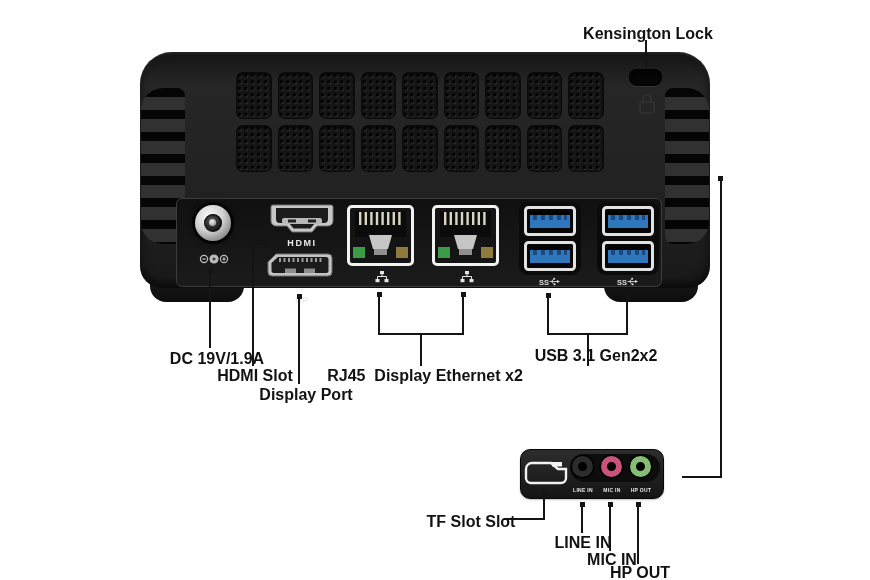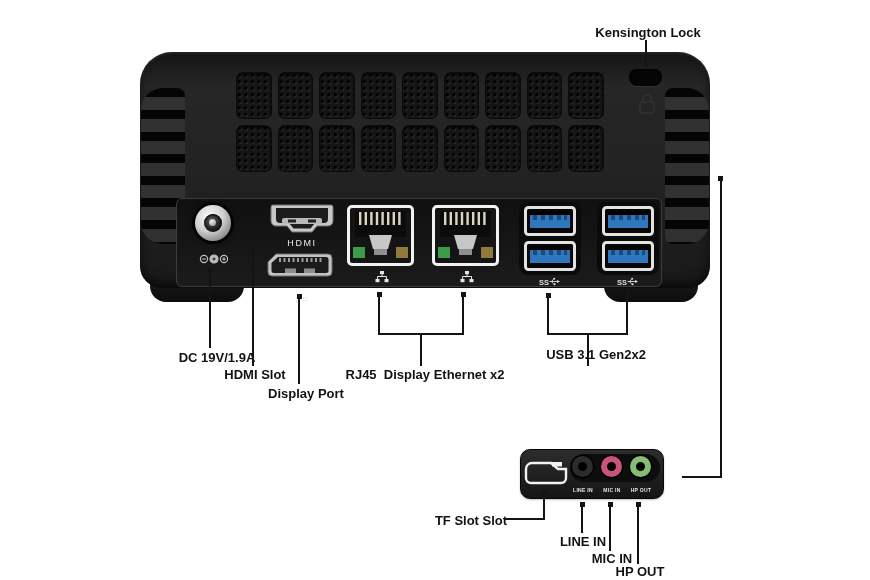--- a/index.html
+++ b/index.html
@@ -55,21 +55,21 @@
   
   .port{z-index:4;}
   .dc-jack{left:195px;top:205px;width:36px;height:36px;border-radius:50%;
     background:radial-gradient(circle at 38% 32%,#fbfbfb,#cfcfcf 45%,#8e8e8e 75%,#686868);
     box-shadow:0 0 0 3px #040404,0 0 7px rgba(0,0,0,.8);}
   .dc-hole{left:9px;top:9px;width:18px;height:18px;border-radius:50%;
     background:radial-gradient(circle at 42% 36%,#5b5b5b,#111 72%);
     box-shadow:inset 0 1px 2px #000;}
   .dc-pin{left:14px;top:14px;width:7px;height:7px;border-radius:50%;
     background:radial-gradient(circle at 40% 35%,#eee,#8a8a8a);}
-  .marking{color:#e9e9e9;font-weight:normal;z-index:4;transform:translateX(-50%);text-align:right;}
+  .marking{color:#e9e9e9;font-weight:bold;z-index:4;transform:translateX(-50%);text-align:right;}
   .marking.hdmi{left:302px;top:238px;font-size:9px;letter-spacing:1.6px;}
   .marking.dp{left:302px;top:279px;font-size:9px;letter-spacing:.5px;margin-top:16px;}
 
   .usb-stack{width:62px;height:73px;background:#0a0a0a;border-radius:9px;z-index:4;}
   .usb-stack svg{position:absolute;left:5px;}
 
   
   .audio-panel{left:520px;top:449px;width:144px;height:50px;z-index:3;
     background:linear-gradient(180deg,#2d2d2d,#151515);
     border:1px solid #060606;border-radius:10px;box-sizing:border-box;
@@ -78,21 +78,21 @@
     background:#0d0d0d;z-index:3;}
   .jack{width:21px;height:21px;border-radius:50%;background:#000;box-sizing:border-box;
     box-shadow:0 0 0 1.5px #000;z-index:4;}
   .jack.line{border:6px solid #2c2c2c;}
   .jack.mic{border:6px solid var(--mic-jack,#c9537a);}
   .jack.hp{border:6px solid var(--hp-jack,#86bd75);}
   .panel-label{color:#e6e6e6;font-weight:bold;font-size:5px;letter-spacing:.3px;
     transform:translateX(-50%);z-index:4;white-space:pre;}
 
   
-  .ann{z-index:6;color:var(--annotation-text,#121212);font-weight:bold;font-size:13px;
+  .ann{z-index:6;color:var(--annotation-text,#121212);font-weight:bold;font-size:16px;
     white-space:pre;transform:translateX(-50%);}
   .lline{background:var(--leader-line,#141414);z-index:5;}
   .vl{width:2px;}
   .hl{height:2px;}
   .ldot{width:5px;height:5px;background:var(--leader-line,#141414);z-index:5;}
 </style>
 </head>
 <body>
 
 <div class="stage">

